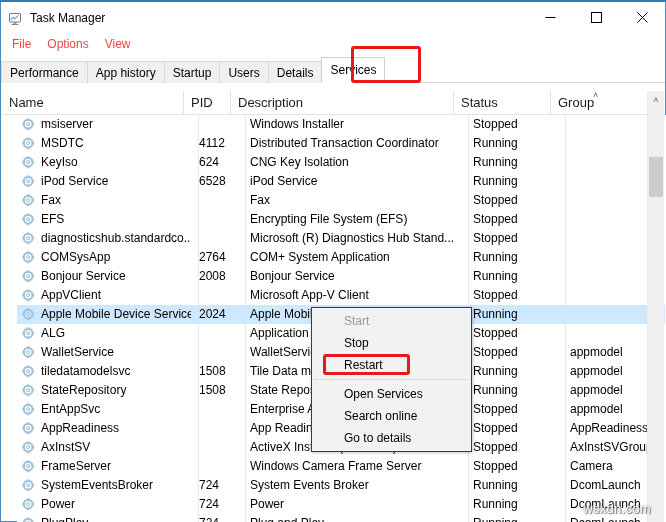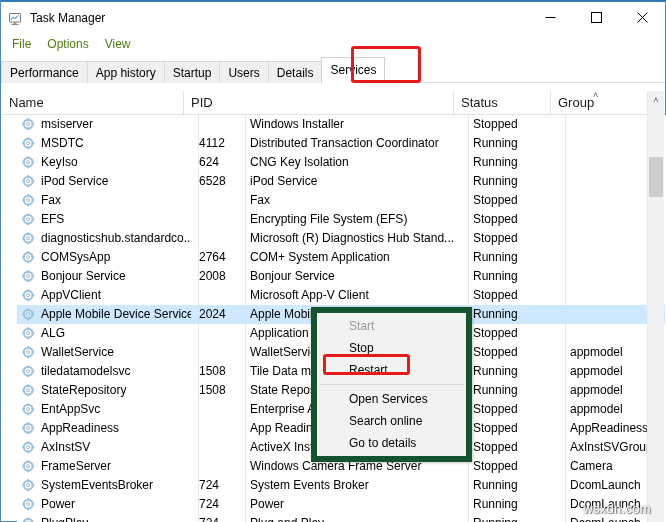--- a/index.html
+++ b/index.html
@@ -74,21 +74,21 @@
     position: absolute;
     left: 0; top: 31px;
     width: 664px;
     height: 22px;
     display: flex;
     align-items: center;
     background: #ffffff;
   }
   .menu-item {
     font-size: 12px;
-    color: #4d7c0f;
+    color: #ef4444;
     padding: 2px 8px;
     white-space: nowrap;
   }
   #menubar .menu-item:first-child { margin-left: 3px; }
 
   
   #tabstrip {
     position: absolute;
     left: 0; top: 53px;
     width: 664px;
@@ -258,21 +258,21 @@
     background: #cdcdcd;
   }
 
   
   #ctxmenu {
     position: absolute;
     left: 310px;
     top: 305px;
     width: 161px;
     background: #f2f2f2;
-    border: 6px solid #14532d;
+    border: 1px solid #14532d;
     box-shadow: 1px 1px 3px rgba(0,0,0,0.22);
     z-index: 30;
     padding: 2px 0;
     box-sizing: border-box;
   }
   .ctx-item {
     height: 22px;
     line-height: 22px;
     padding-left: 32px;
     font-size: 12px;
@@ -362,20 +362,21 @@
       <div class="tab">Users</div>
       <div class="tab">Details</div>
       <div class="tab selected">Services</div>
     </div>
   </div>
   <div id="annot-services"></div>
 
   <div id="colheader">
     <div class="colhead" style="left:0px;width:181px;">Name</div>
     <div class="colhead sep" style="left:181px;width:47px;">PID</div>
+    <div class="colhead sep" style="left:228px;width:223px;">Description</div>
     <div class="colhead sep" style="left:451px;width:97px;">Status</div>
     <div class="colhead sep" style="left:548px;width:98px;">Group</div>
   </div>
   <div id="sort-arrow">˄</div>
 
   <div id="listwrap">
     <div class="vline" style="left:181px;"></div>
     <div class="vline" style="left:228px;"></div>
     <div class="vline" style="left:451px;"></div>
     <div class="vline" style="left:548px;"></div>

